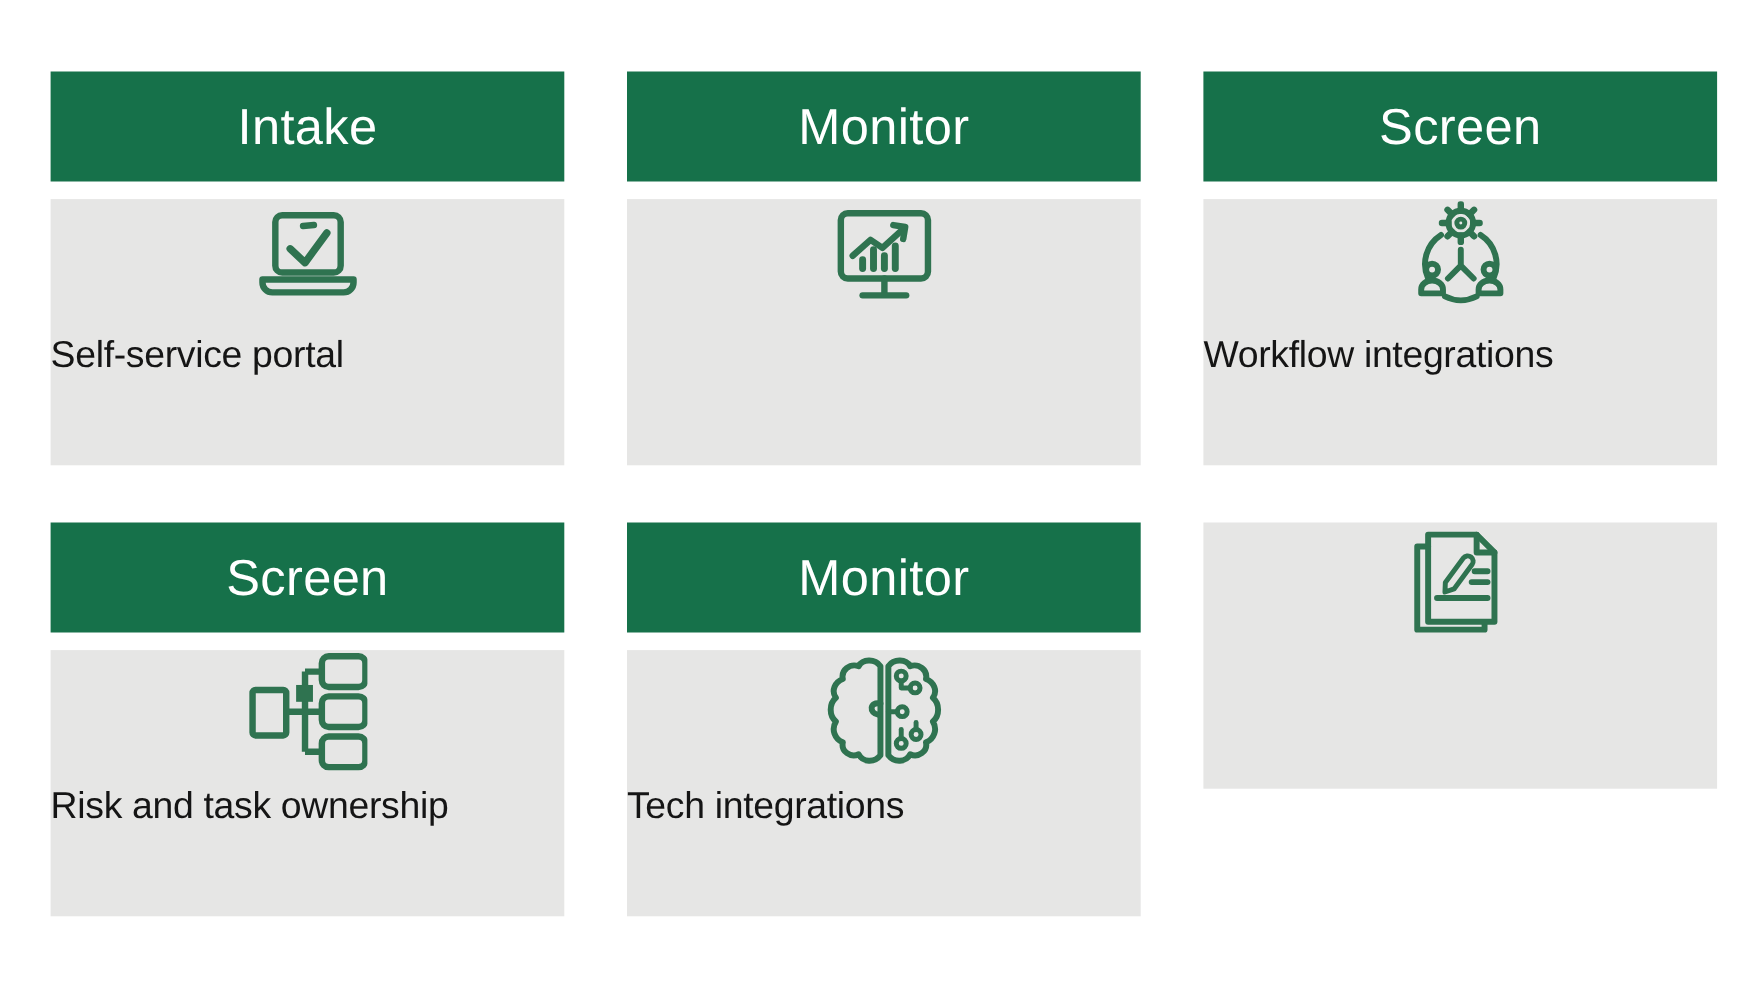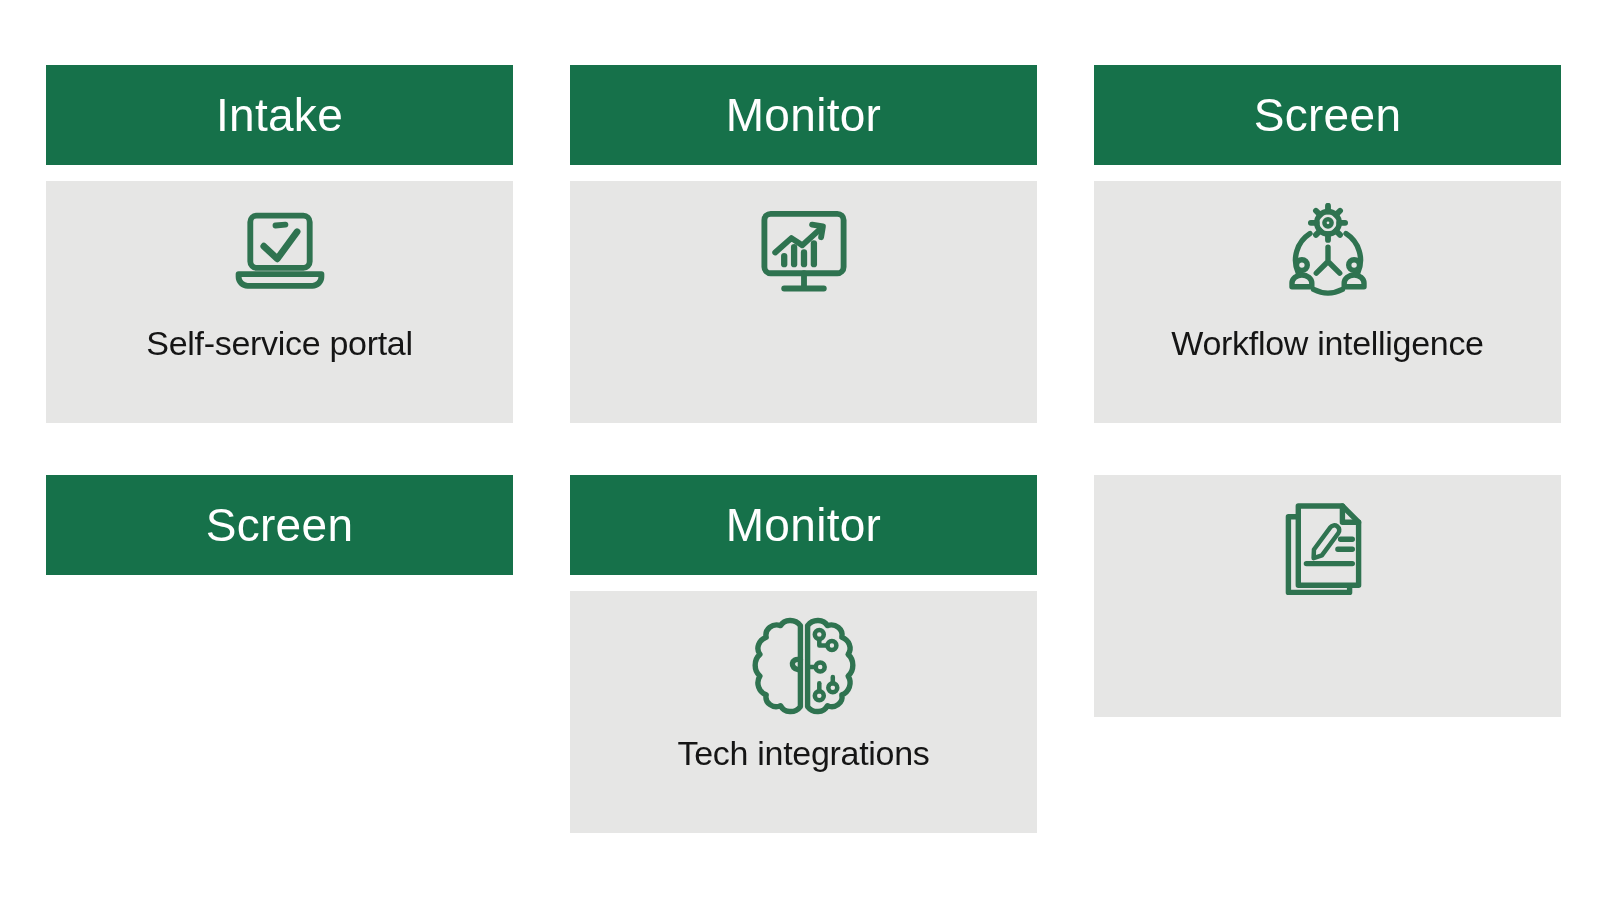--- a/index.html
+++ b/index.html
@@ -33,23 +33,21 @@
     justify-content: center;
     font-size: 46px;
     letter-spacing: 0.3px;
     margin-bottom: 16px;
   }
   .card-body {
     height: 242px;
     background: var(--body-bg, #E6E6E5);
     display: flex;
     flex-direction: column;
-    align-items: center;
     box-sizing: border-box;
-    padding-top: 20px;
   }
   .icon-box {
     height: 112px;
     display: flex;
     align-items: center;
     justify-content: center;
     color: var(--icon-stroke, #2F7350);
   }
   .icon-box svg {
     height: 108px;
@@ -121,28 +119,41 @@
           <path d="M27 78 A35 35 0 0 1 40 34"></path>
           <path d="M80 34 A35 35 0 0 1 93 78"></path>
           <path d="M44 96 A35 35 0 0 0 76 96"></path>
           <path d="M60 49 V65 M60 65 L47 78 M60 65 L73 78"></path>
           <circle cx="31" cy="69" r="6"></circle>
           <path d="M20 93 v-4 a11 9 0 0 1 22 0 v4 z"></path>
           <circle cx="89" cy="69" r="6"></circle>
           <path d="M78 93 v-4 a11 9 0 0 1 22 0 v4 z"></path>
         </svg>
       </div>
-      <div class="card-label">Workflow intelligence</div>
+      <div class="card-label">Workflow integrations</div>
     </div>
   </section>
 
   <section class="card">
     <header class="card-header">
       <span>Screen</span>
     </header>
+    <div class="card-body">
+      <div class="icon-box">
+        <svg viewBox="0 0 120 120" fill="none" stroke="currentColor" stroke-width="6.5" stroke-linejoin="round">
+          <rect x="4" y="38" width="34" height="46" rx="3"></rect>
+          <rect x="74" y="4" width="44" height="31" rx="7"></rect>
+          <rect x="74" y="44.5" width="44" height="31" rx="7"></rect>
+          <rect x="74" y="85" width="44" height="31" rx="7"></rect>
+          <path d="M57 19.5 H74 M57 19.5 V100.5 M57 100.5 H74 M38 60 H74"></path>
+          <rect x="48" y="33" width="17" height="17" fill="currentColor" stroke="none"></rect>
+        </svg>
+      </div>
+      <div class="card-label">Risk and task ownership</div>
+    </div>
   </section>
 
   <section class="card">
     <header class="card-header">
       <span>Monitor</span>
     </header>
     <div class="card-body">
       <div class="icon-box">
         <svg viewBox="0 0 120 120" fill="none" stroke="currentColor" stroke-width="6" stroke-linecap="round" stroke-linejoin="round">
           <path d="M56 14 C50 6 38 7 34 14 C25 11 16 18 18 27 C10 30 6 39 11 46 C4 52 4 64 11 70 C6 78 10 88 18 91 C16 100 26 107 34 103 C38 111 50 112 56 104 V14 Z"></path>

